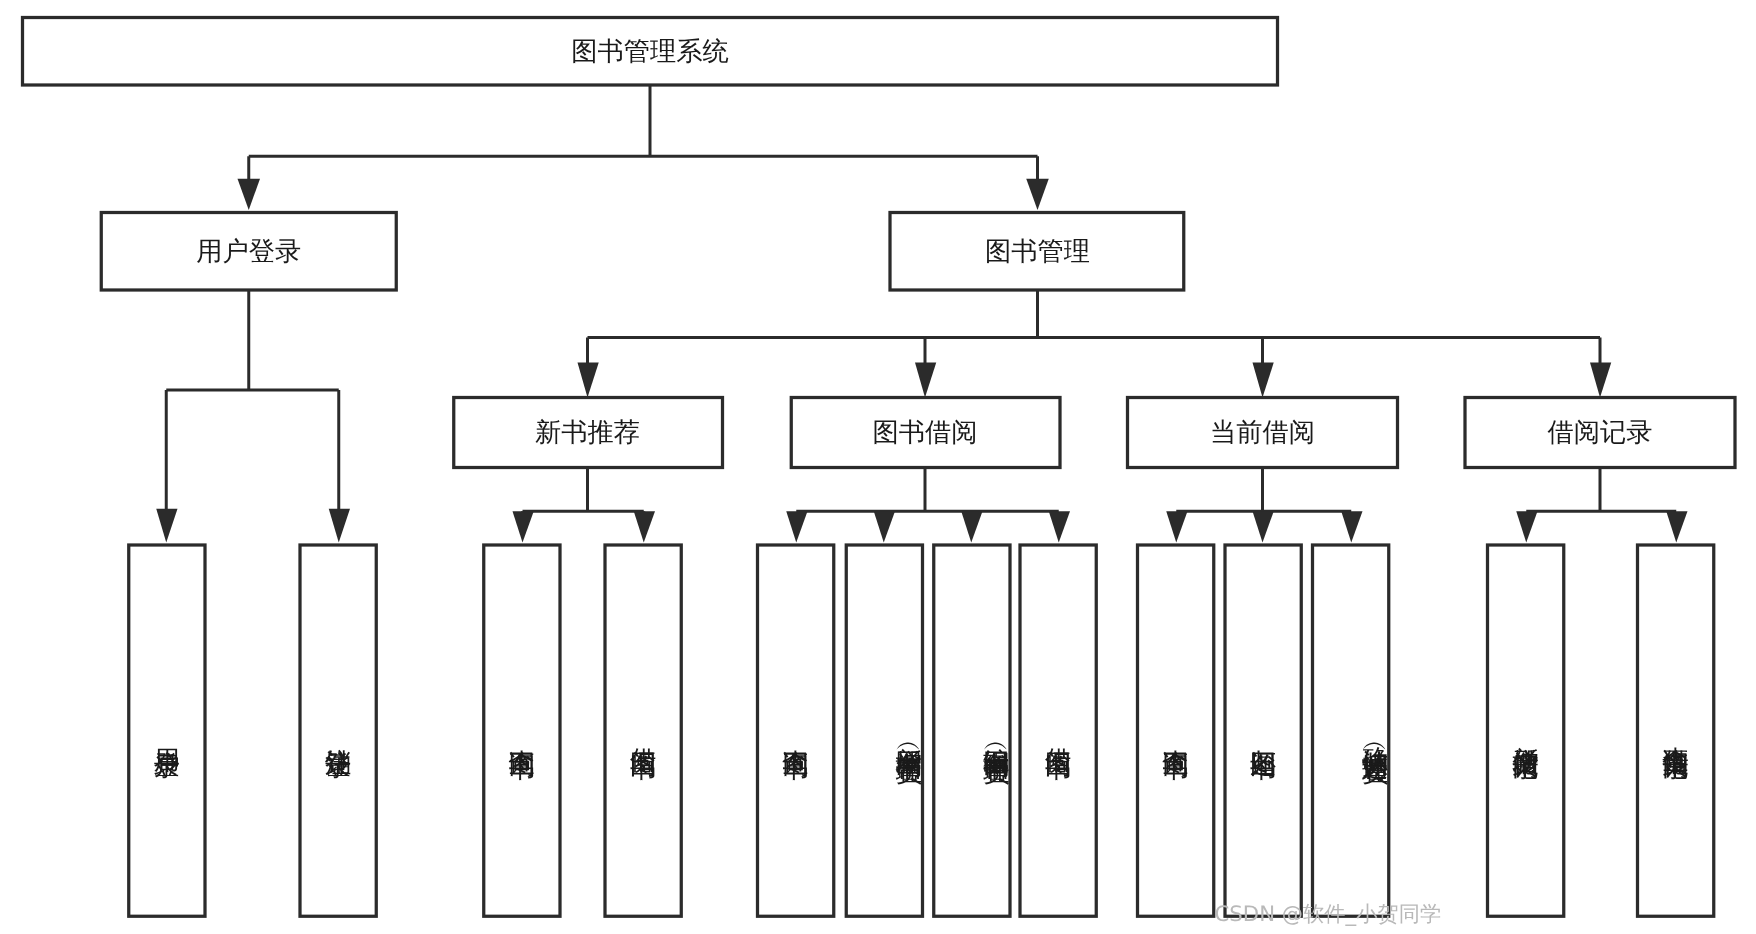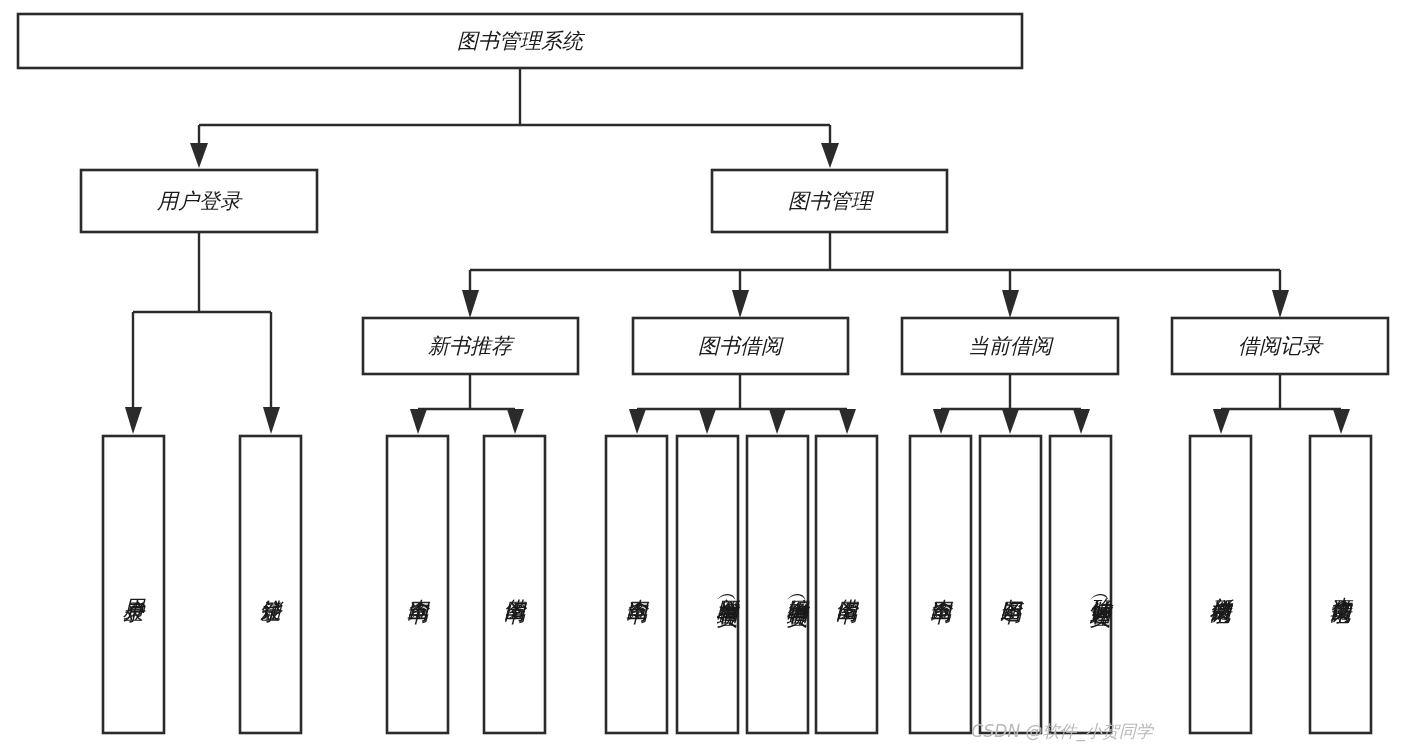--- a/index.html
+++ b/index.html
@@ -11,21 +11,20 @@
     width: 1405px;
     height: 747px;
     font-family: "DejaVu Sans", "Liberation Sans", sans-serif;
     overflow: hidden;
   }
   #diagram-root {
     position: relative;
     width: 1161px;
     height: 747px;
     background: #ffffff;
-    font-style: italic;
   }
   svg.flow {
     position: absolute;
     top: 0;
     left: 0;
     width: 1405px;
     height: 747px;
   }
   .node-box {
     fill: #ffffff;

